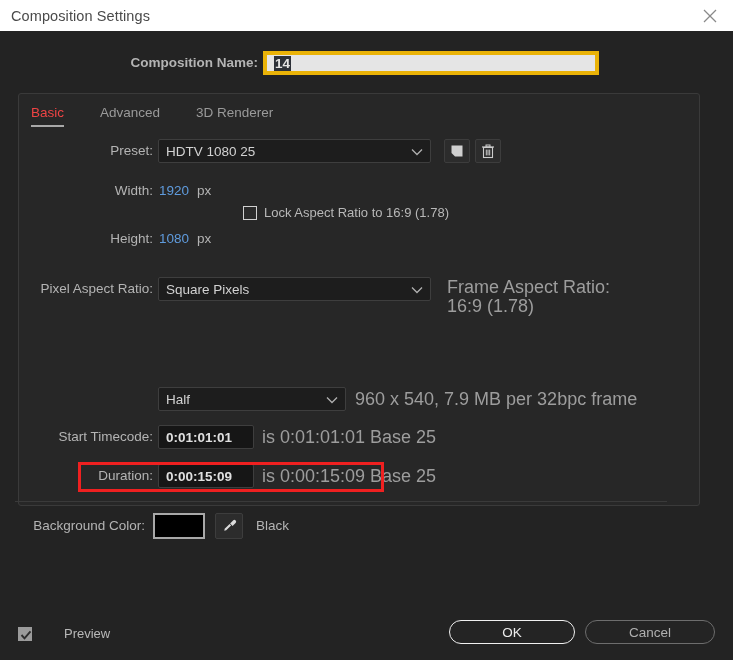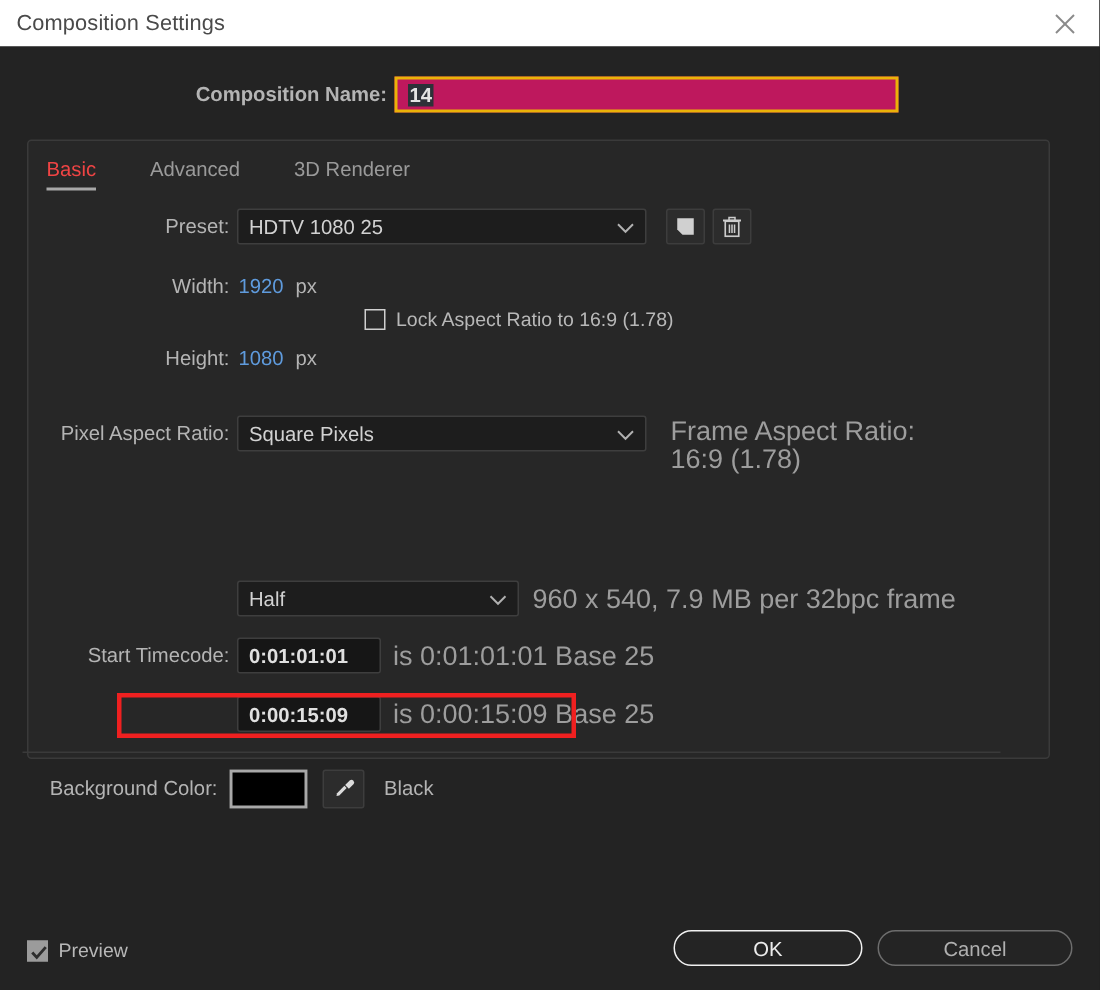--- a/index.html
+++ b/index.html
@@ -52,22 +52,22 @@
   }
   .compname-label {
     position: absolute; left: 0; top: 0;
     width: 258px; text-align: right;
     font-size: 13.5px; color: #b4b4b4;
     line-height: 24px;
   }
   .compname-input {
     position: absolute; left: 263px; top: 0;
     width: 336px; height: 24px;
-    background: #be185d;
-    border: 2px solid #eab308;
+    background: #e5e5e5;
+    border: 4px solid #eab308;
     display: flex; align-items: center;
     padding-left: 7px;
     font-size: 13.5px;
     color: #d8d8d8;
   }
   .compname-value {
     background: #2d3138;
     color: #e4e4e4;
     padding: 0 1px;
   }
@@ -234,20 +234,21 @@
 
   
   .footer {
     position: absolute; left: 0; bottom: 0;
     width: 733px; height: 46px;
   }
   .preview-wrap {
     position: absolute; left: 18px; top: 12px;
     display: flex; align-items: center;
     cursor: default;
+    gap: 25px;
   }
   .btn {
     position: absolute; top: 6px;
     height: 24px;
     border-radius: 12px;
     background: #242424;
     display: flex; align-items: center; justify-content: center;
     font-size: 13.5px;
     cursor: default;
   }
@@ -367,20 +368,21 @@
         <div class="val-note" style="left:336px;">960 x 540, 7.9 MB per 32bpc frame</div>
       </div>
 
       <div class="row" style="top:331px;">
         <div class="lbl" style="left:0; width:134px;">Start Timecode:</div>
         <div class="txtinput" style="left:139px; width:96px;">0:01:01:01</div>
         <div class="val-note" style="left:243px;">is 0:01:01:01  Base 25</div>
       </div>
 
       <div class="row" style="top:370px;">
+        <div class="lbl" style="left:0; width:134px;">Duration:</div>
         <div class="txtinput" style="left:139px; width:96px;">0:00:15:09</div>
         <div class="val-note" style="left:243px;">is 0:00:15:09  Base 25</div>
       </div>
 
     </div>
 
     <div class="redbox" style="left:78px; top:431px; width:306px; height:30px;"></div>
 
     <div class="divider" style="top:470px;"></div>
 

